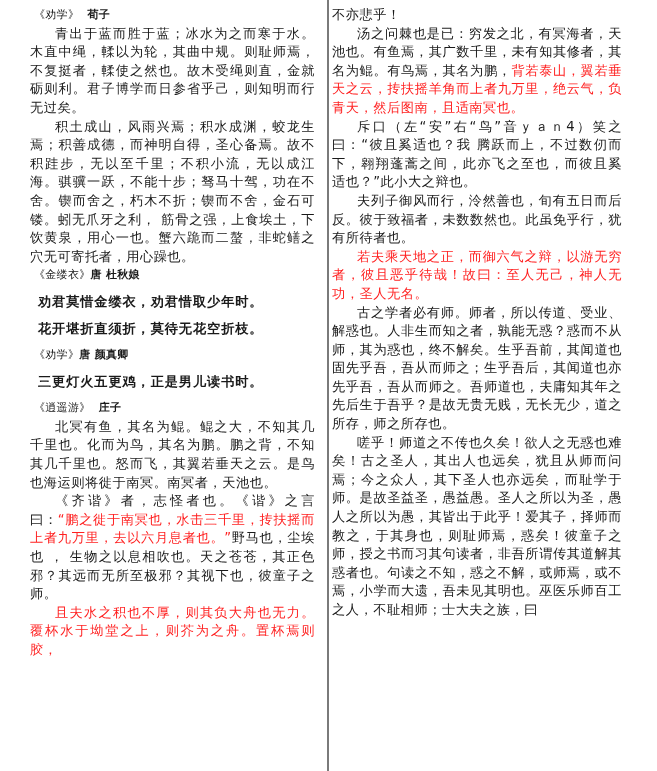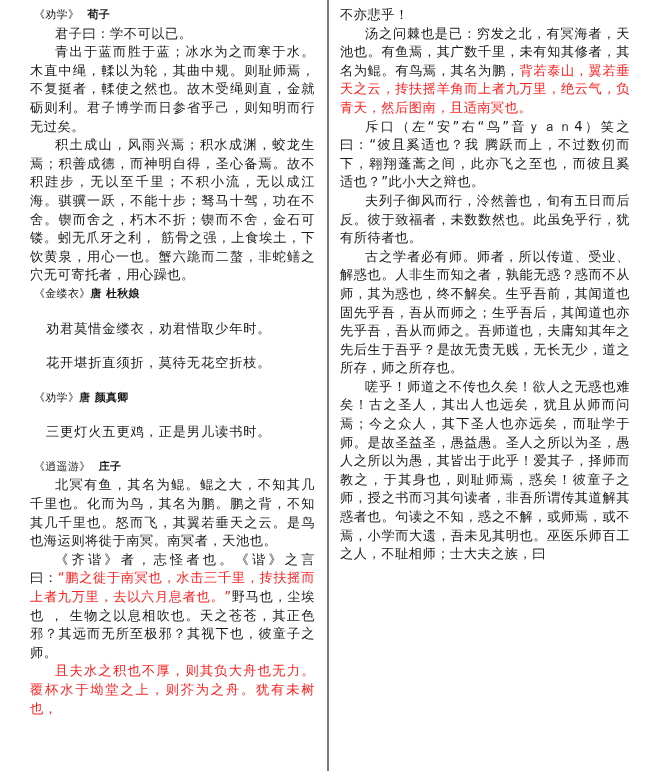--- a/index.html
+++ b/index.html
@@ -1,61 +1,61 @@
 <!DOCTYPE html>
 <html><head>
 <meta charset="utf-8">
 <style>
   html, body { margin:0; padding:0; background:#ffffff; }
   body { width:657px; height:771px; overflow:hidden; position:relative;
          font-family:"DejaVu Sans", "Liberation Sans", sans-serif; color:#1a1a1a; }
   .col { position:absolute; top:6px; font-size:13.2px; line-height:18.6px; letter-spacing:0.55px; }
   .col.left { left:30px; width:285px; }
-  .col.right { left:340px; width:290px; }
+  .col.right { left:332px; width:290px; }
   .divider { position:absolute; left:327px; top:0; width:2px; height:771px; background:#7a7a7a; }
   .p { margin:0; text-align:justify; word-break:break-all; }
   .p.ind { text-indent:1.9em; }
   .h { margin:0; font-weight:bold; font-size:11px; letter-spacing:0.3px; padding-left:4px; }
   .h .t { font-weight:normal; }
   .red { color:#ff1f1f; }
-  .poem { margin:16px; letter-spacing:0.9px; }
+  .poem { margin:8px; letter-spacing:0.9px;font-weight:bold; }
 </style>
 </head>
 <body>
 
 <div class="col left">
   <p class="h">
     <span class="t">《劝学》</span>&nbsp;&nbsp;<span>荀子</span>
   </p>
-  <p class="p ind">君子曰：学不可以已。</p>
   <p class="p ind">青出于蓝而胜于蓝；冰水为之而寒于水。木直中绳，輮以为轮，其曲中规。则耻师焉，不复挺者，輮使之然也。故木受绳则直，金就砺则利。君子博学而日参省乎己，则知明而行无过矣。</p>
   <p class="p ind">积土成山，风雨兴焉；积水成渊，蛟龙生焉；积善成德，而神明自得，圣心备焉。故不积跬步，无以至千里；不积小流，无以成江海。骐骥一跃，不能十步；驽马十驾，功在不舍。锲而舍之，朽木不折；锲而不舍，金石可镂。蚓无爪牙之利， 筋骨之强，上食埃土，下饮黄泉，用心一也。蟹六跪而二螯，非蛇鳝之穴无可寄托者，用心躁也。</p>
 
   <p class="h">
     <span class="t">《金缕衣》</span><span>唐 杜秋娘</span>
   </p>
   <p class="poem">劝君莫惜金缕衣，劝君惜取少年时。</p>
   <p class="poem">花开堪折直须折，莫待无花空折枝。</p>
 
   <p class="h">
     <span class="t">《劝学》</span><span>唐 颜真卿</span>
   </p>
   <p class="poem">三更灯火五更鸡，正是男儿读书时。</p>
 
   <p class="h">
     <span class="t">《逍遥游》</span>&nbsp;&nbsp;<span>庄子</span>
   </p>
   <p class="p ind">北冥有鱼，其名为鲲。鲲之大，不知其几千里也。化而为鸟，其名为鹏。鹏之背，不知其几千里也。怒而飞，其翼若垂天之云。是鸟也海运则将徙于南冥。南冥者，天池也。</p>
   <p class="p ind"><span>《齐谐》者，志怪者也。《谐》之言曰：</span><span class="red">“鹏之徙于南冥也，水击三千里，抟扶摇而上者九万里，去以六月息者也。”</span><span>野马也，尘埃也 ， 生物之以息相吹也。天之苍苍，其正色邪？其远而无所至极邪？其视下也，彼童子之师。</span></p>
-  <p class="p ind red">且夫水之积也不厚，则其负大舟也无力。覆杯水于坳堂之上，则芥为之舟。犹有未树也，</p>
+  <p class="p ind red">且夫水之积也不厚，则其负大舟也无力。覆杯水于坳堂之上，则芥为之舟。置杯焉则胶，</p>
 </div>
 
 <div class="divider"></div>
 
 <div class="col right">
   <p class="p">不亦悲乎！</p>
   <p class="p ind"><span>汤之问棘也是已：穷发之北，有冥海者，天池也。有鱼焉，其广数千里，未有知其修者，其名为鲲。有鸟焉，其名为鹏，</span><span class="red">背若泰山，翼若垂天之云，抟扶摇羊角而上者九万里，绝云气，负青天，然后图南，且适南冥也。</span></p>
   <p class="p ind">斥口（左“安”右“鸟”音ｙａｎ4）笑之曰：“彼且奚适也？我 腾跃而上，不过数仞而下，翱翔蓬蒿之间，此亦飞之至也，而彼且奚 适也？”此小大之辩也。</p>
   <p class="p ind">夫列子御风而行，泠然善也，旬有五日而后反。彼于致福者，未数数然也。此虽免乎行，犹有所待者也。</p>
+  <p class="p ind red">若夫乘天地之正，而御六气之辩，以游无穷者，彼且恶乎待哉！故曰：至人无己，神人无功，圣人无名。</p>
 
   <p class="p ind">古之学者必有师。师者，所以传道、受业、解惑也。人非生而知之者，孰能无惑？惑而不从师，其为惑也，终不解矣。生乎吾前，其闻道也固先乎吾，吾从而师之；生乎吾后，其闻道也亦先乎吾，吾从而师之。吾师道也，夫庸知其年之先后生于吾乎？是故无贵无贱，无长无少，道之所存，师之所存也。</p>
   <p class="p ind">嗟乎！师道之不传也久矣！欲人之无惑也难矣！古之圣人，其出人也远矣，犹且从师而问焉；今之众人，其下圣人也亦远矣，而耻学于师。是故圣益圣，愚益愚。圣人之所以为圣，愚人之所以为愚，其皆出于此乎！爱其子，择师而教之，于其身也，则耻师焉，惑矣！彼童子之师，授之书而习其句读者，非吾所谓传其道解其惑者也。句读之不知，惑之不解，或师焉，或不焉，小学而大遗，吾未见其明也。巫医乐师百工之人，不耻相师；士大夫之族，曰</p>
 </div>
 
 </body></html>

